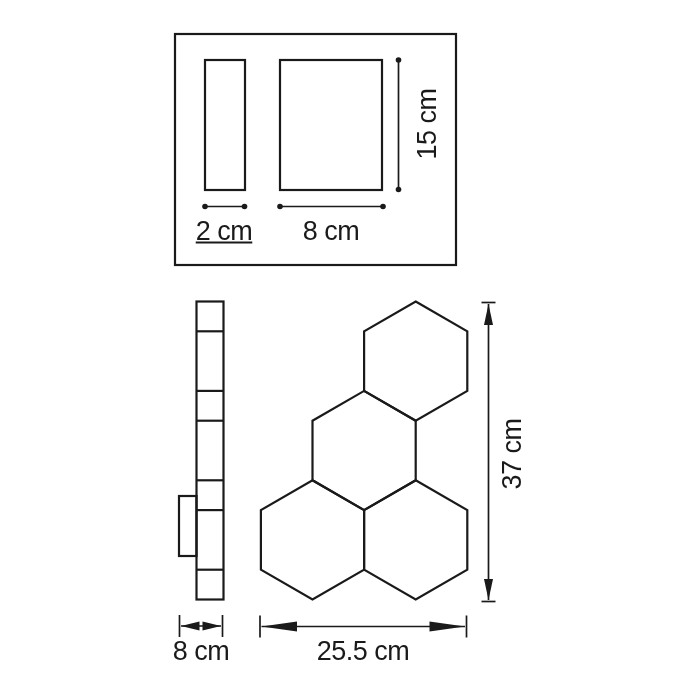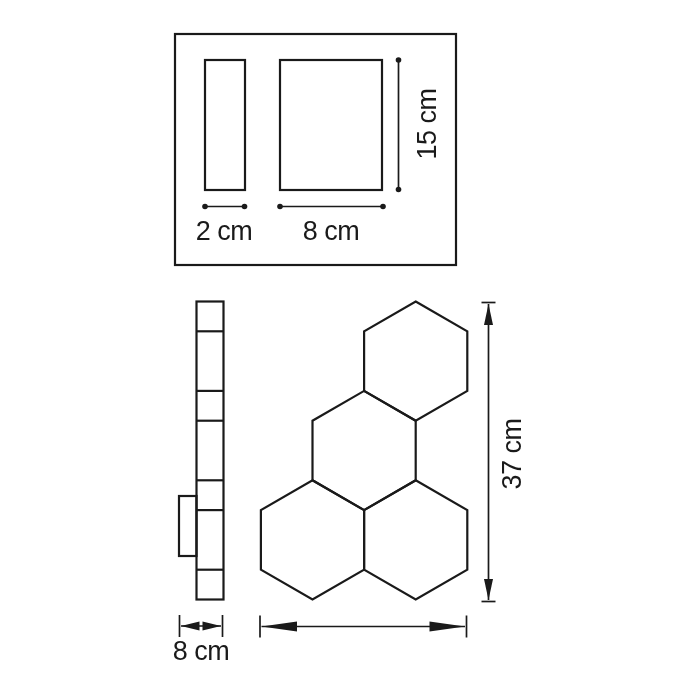--- a/index.html
+++ b/index.html
@@ -118,24 +118,25 @@
 
     <g>
       <line x1="260" y1="615.5" x2="260" y2="637.5" class="dimline"></line>
       <line x1="466.5" y1="615.5" x2="466.5" y2="637.5" class="dimline"></line>
       <line x1="261.5" y1="626.5" x2="465" y2="626.5" class="dimline"></line>
       <polygon class="arrowhead" points="261.5,626.5 297,621.5 297,631.5"></polygon>
       <polygon class="arrowhead" points="465,626.5 429.5,621.5 429.5,631.5"></polygon>
     </g>
   </svg>
 
-  <div class="dim-label" style="left:224px; top:231px;">2 cm</div>
+  <div class="dim-label" style="left:224px; top:231px;text-decoration:underline;">2 cm</div>
 
   <div class="dim-label" style="left:331px; top:231px;">8 cm</div>
 
   <div class="dim-label vertical" style="left:427px; top:124px;">15 cm</div>
 
   <div class="dim-label" style="left:201px; top:651px;">8 cm</div>
 
+  <div class="dim-label" style="left:363px; top:651px;">25.5 cm</div>
 
   <div class="dim-label vertical" style="left:512px; top:454px;">37 cm</div>
 
 </div>
 
 </body></html>

